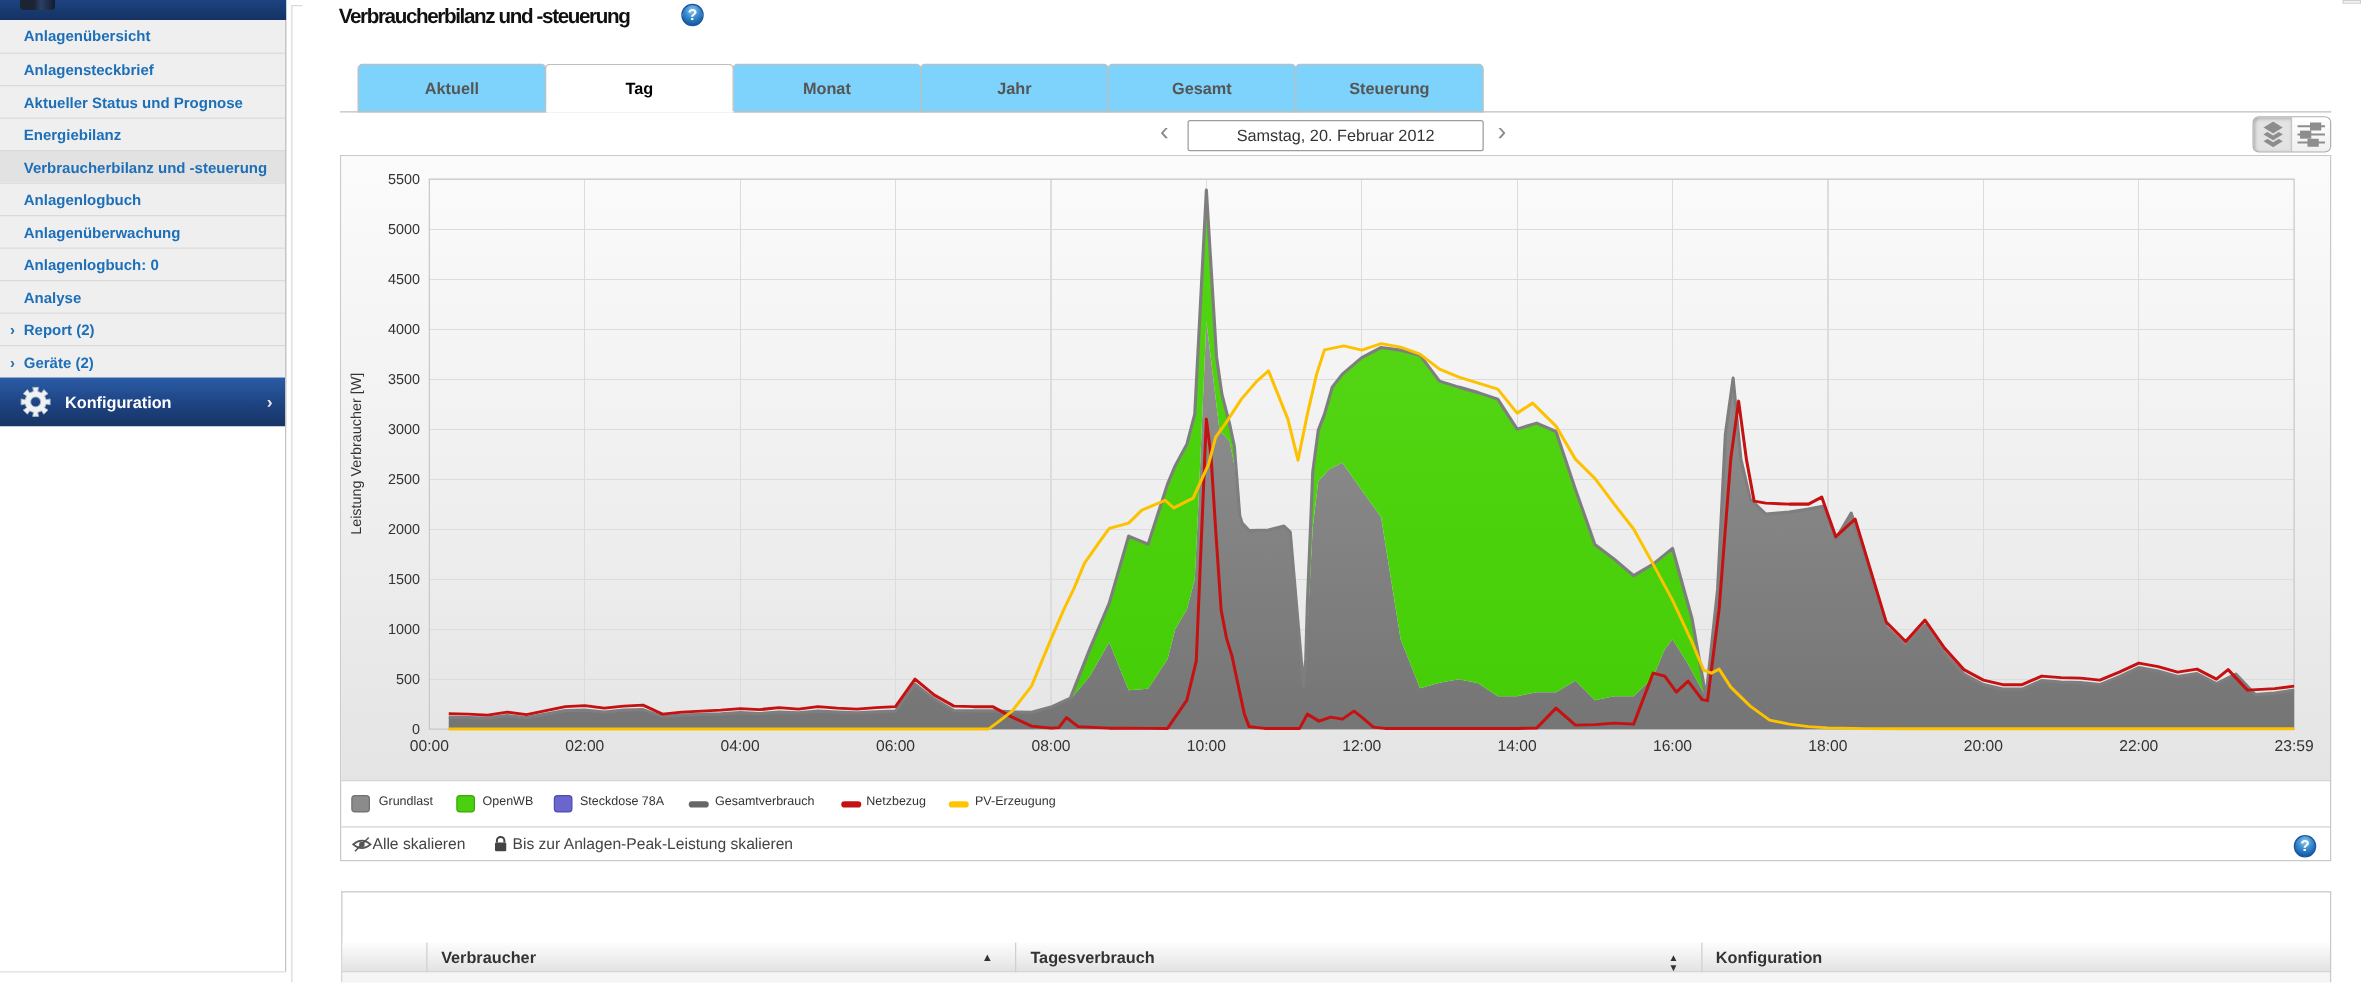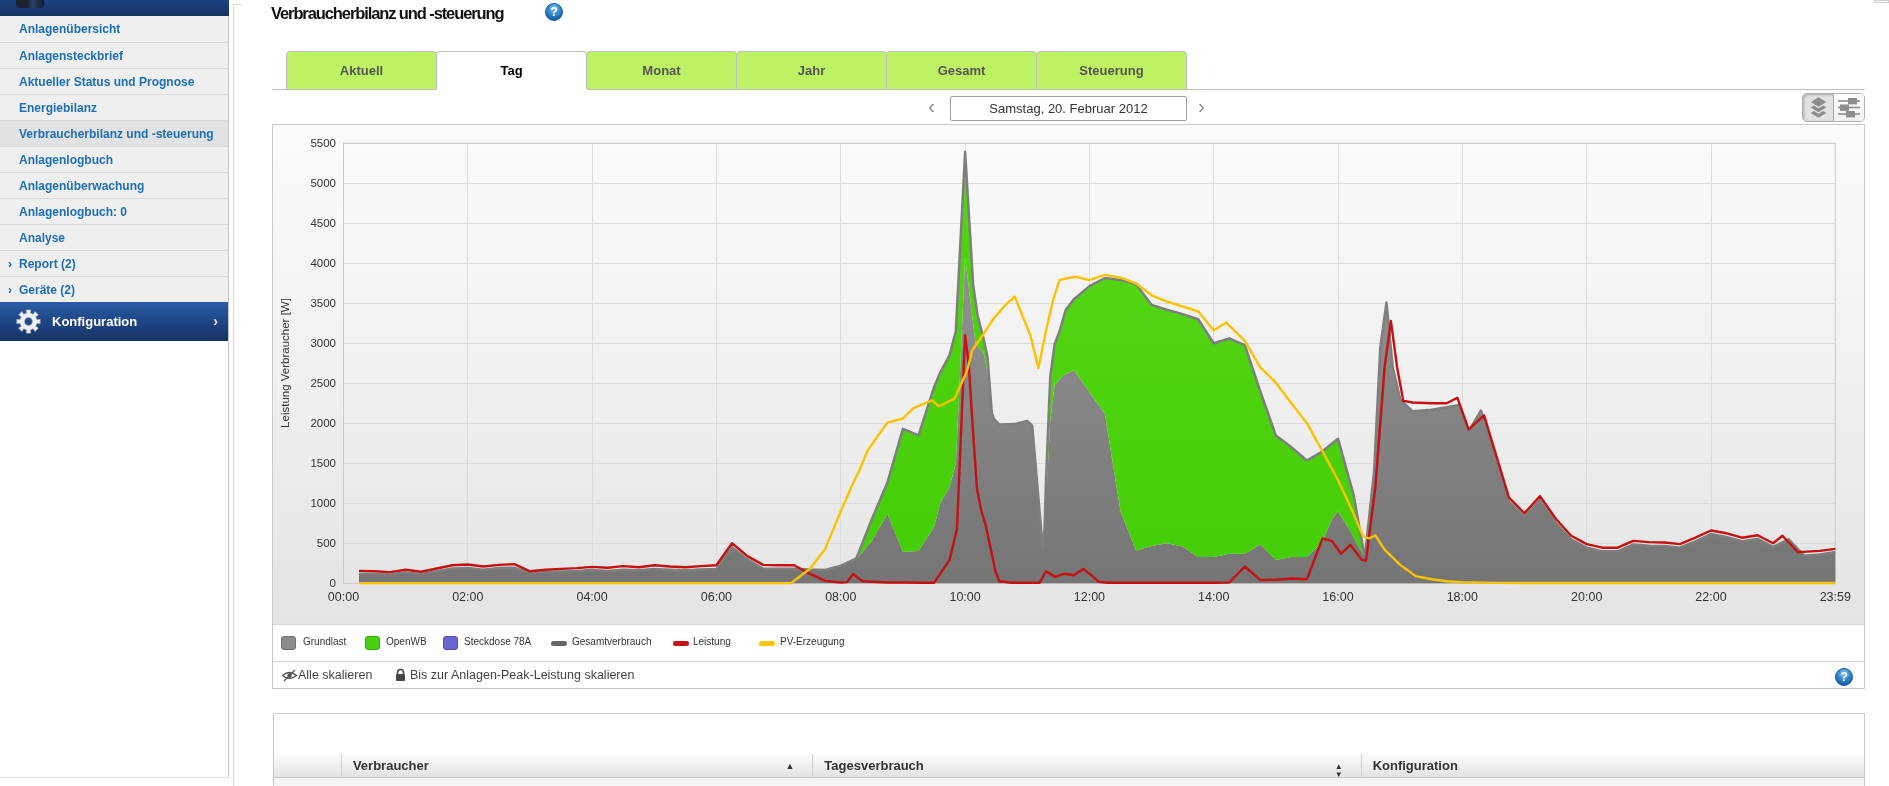--- a/index.html
+++ b/index.html
@@ -24,21 +24,21 @@
 
 #mainbrd { position:absolute; left:233px; top:4px; width:1px; height:782px; background:#d9d9d9; }
 #mainbrd2 { position:absolute; left:233px; top:4px; width:9px; height:1px; background:#d9d9d9; }
 #corner { position:absolute; left:1874px; top:0; width:15px; height:3px; border:1px solid #cfcfcf; }
 h1 { position:absolute; left:271px; top:4px; font-size:16.5px; color:#111; letter-spacing:-1.1px; }
 .help { display:inline-block; width:18px; height:18px; border-radius:50%; background:radial-gradient(circle at 50% 28%, #93c7ee 0%, #3b8ed2 40%, #1c64ab 72%, #154f90 100%); border:1px solid #1b55a0; color:#fff; font-size:12.5px; font-weight:bold; text-align:center; line-height:17px; }
 #h1help { position:absolute; left:545px; top:3px; }
 
 
 #tabs { position:absolute; left:286px; top:51px; height:39px; display:flex; }
-.tab { width:151px; height:39px; margin-right:-1px; background:#bef264; border:1px solid #bfbfbf; border-radius:4px 4px 0 0; text-align:center; line-height:38px; font-size:13px; font-weight:bold; color:#555; }
+.tab { width:151px; height:39px; margin-right:-1px; background:#7dd3fc; border:1px solid #bfbfbf; border-radius:4px 4px 0 0; text-align:center; line-height:38px; font-size:13px; font-weight:bold; color:#555; }
 .tab.act { background:#fff; border-bottom:1px solid #fff; color:#000; z-index:2; }
 #tabline { position:absolute; left:272px; top:89px; width:1593px; height:1px; background:#bfbfbf; }
 #tabgap { position:absolute; left:438px; top:89px; width:149px; height:1px; background:#fff; z-index:3; }
 
 
 #chevL { position:absolute; left:928px; top:94px; font-size:21px; color:#8a8a8a; }
 #chevR { position:absolute; left:1198px; top:94px; font-size:21px; color:#8a8a8a; }
 #datebox { position:absolute; left:950px; top:96px; width:237px; height:25px; border:1px solid #9d9d9d; border-radius:2px; background:#fff; text-align:center; line-height:23px; font-size:13px; color:#333; }
 #viewbtns { position:absolute; left:1802px; top:93px; width:63px; height:29px; border:1px solid #b0b0b0; border-radius:5px; background:#fff; display:flex; }
 #viewbtns .b1 { width:31px; height:27px; background:#e3e3e3; border-right:1px solid #b0b0b0; border-radius:4px 0 0 4px; box-shadow:inset 1px 1px 3px rgba(0,0,0,.25); }
@@ -210,21 +210,21 @@
     <div id="legend">
       <div class="sw" style="left:8px;background:#8b8b8b;border:1px solid #6f6f6f"></div>
         <span class="ltx" style="left:30px">Grundlast</span>
       <div class="sw" style="left:92px;background:#4ad00e;border:1px solid #3aa80a"></div>
         <span class="ltx" style="left:113px">OpenWB</span>
       <div class="sw" style="left:170px;background:#6a66cc;border:1px solid #514dae"></div>
         <span class="ltx" style="left:191px">Steckdose 78A</span>
       <div class="dash" style="left:278px;background:#666"></div>
         <span class="ltx" style="left:299px">Gesamtverbrauch</span>
       <div class="dash" style="left:400px;background:#c51111"></div>
-        <span class="ltx" style="left:420px">Leistung</span>
+        <span class="ltx" style="left:420px">Netzbezug</span>
       <div class="dash" style="left:486px;background:#fdc600"></div>
         <span class="ltx" style="left:507px">PV-Erzeugung</span>
     </div>
     <div id="ctrls">
       <svg width="17" height="13" viewBox="0 0 17 13" style="position:absolute;left:8px;top:7px">
           <path d="M1.5,6.5 Q8.5,0.5 15.5,6.5 Q8.5,12.5 1.5,6.5 Z" fill="none" stroke="#555" stroke-width="1.3"></path>
           <circle cx="8.5" cy="6.5" r="2.2" fill="#555"></circle>
           <line x1="3" y1="12" x2="14" y2="1" stroke="#555" stroke-width="1.3"></line>
         </svg>
       <span class="ctx" style="left:25px">Alle skalieren</span>

